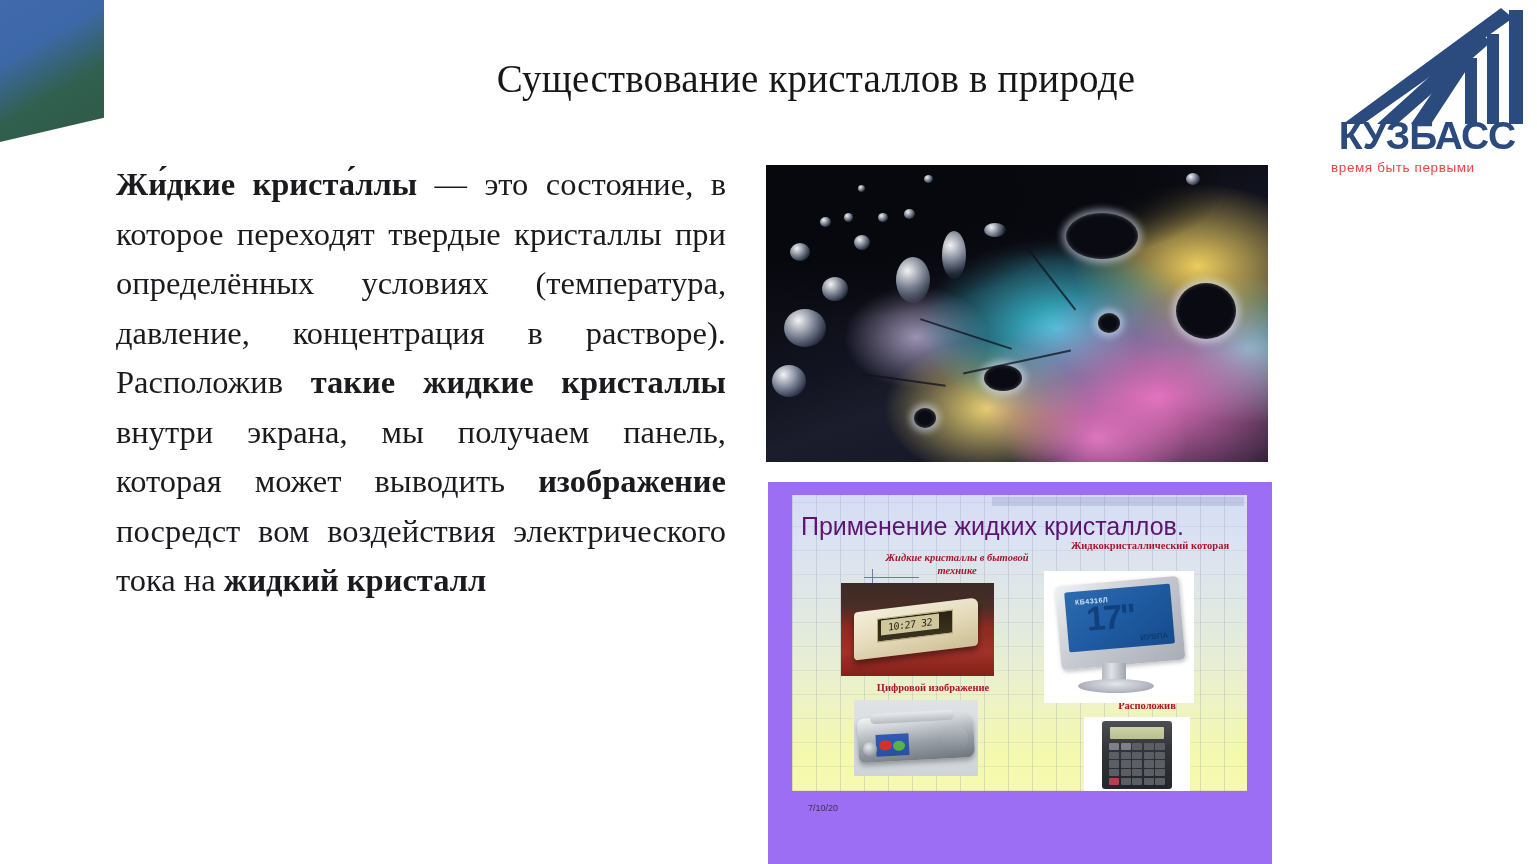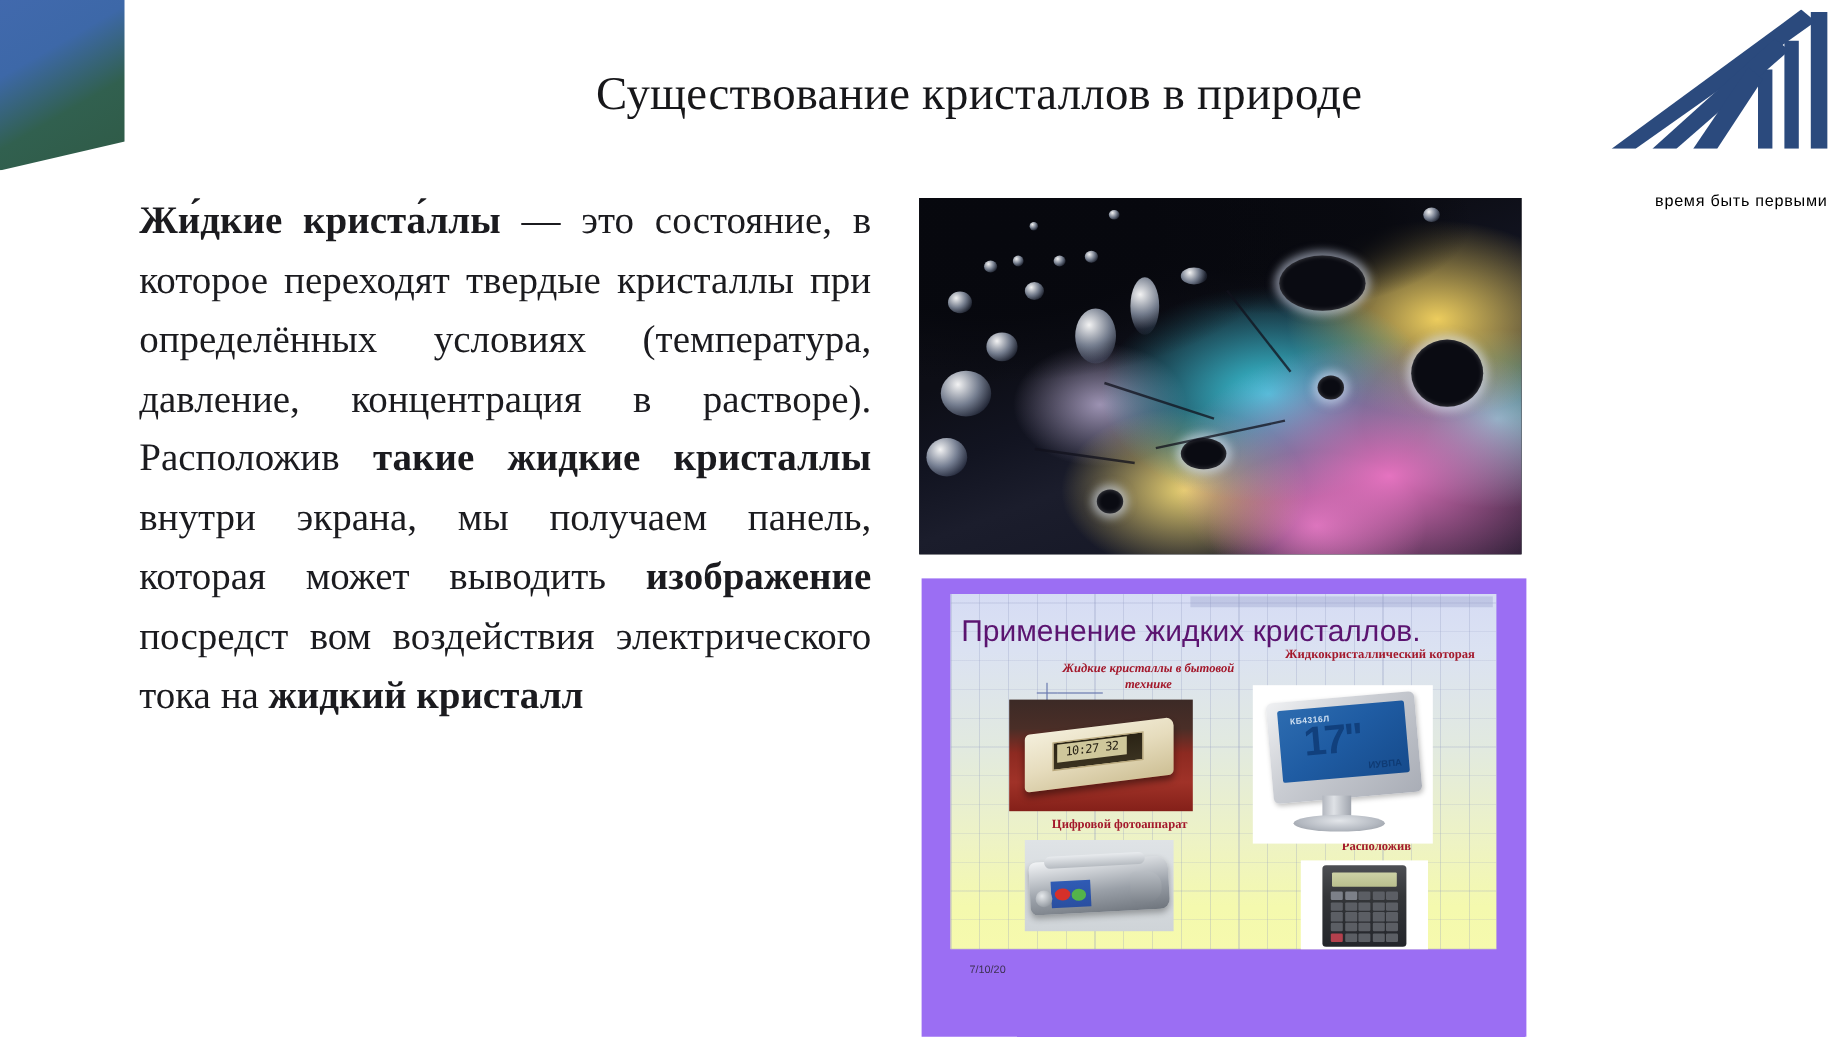--- a/index.html
+++ b/index.html
@@ -68,25 +68,25 @@
     font-size: 39px;
     letter-spacing: -1px;
     color: #2b4a7d;
     line-height: 1;
   }
   .logo-tag {
     position: absolute;
     left: 8px;
     top: 152px;
     width: 192px;
-    text-align: right;
+    text-align: left;
     font-family: "Liberation Sans", sans-serif;
     font-size: 13.5px;
     letter-spacing: 0.6px;
-    color: #000000;
+    color: #ef4444;
   }
 
   
   .body-text {
     position: absolute;
     left: 116px;
     top: 160px;
     width: 610px;
     font-family: "Liberation Serif", serif;
     font-size: 32.5px;
@@ -447,20 +447,21 @@
   <svg class="logo-mark" viewBox="0 0 182 116">
     <g fill="#2b4a7d">
       <polygon points="168,2 182,2 182,116 168,116"></polygon>
       <polygon points="146,26 158,26 158,116 146,116"></polygon>
       <polygon points="124,50 136,50 136,116 124,116"></polygon>
       <polygon points="160,0 172,10 22,116 2,116"></polygon>
       <polygon points="138,24 150,34 56,116 36,116"></polygon>
       <polygon points="116,48 128,58 90,116 70,116"></polygon>
     </g>
   </svg>
+  <div class="logo-word">КУЗБАСС</div>
   <div class="logo-tag">время быть первыми</div>
 </div>
 
 <div class="body-text"><b>Жи́дкие криста́ллы</b><span> — это состояние, в которое переходят твердые кристаллы при определённых условиях (температура, давление, концентрация в растворе). Расположив </span><b>такие жидкие кристаллы</b><span> внутри экрана, мы получаем панель, которая может выводить </span><b>изображение</b><span> посредст вом воздействия электрического тока на </span><b>жидкий кристалл</b></div>
 
 <div class="photo-micro">
   <div class="bg"></div>
   <div class="dark-top"></div>
 
   <div class="hole" style="left:300px; top:48px; width:72px; height:46px;"></div>
@@ -496,21 +497,21 @@
     <div class="grid"></div>
     <div class="top-strip"></div>
 
     <div class="inner-title">Применение жидких кристаллов.</div>
 
     <div class="crosshair"></div>
     <div class="lead-line"></div>
 
     <div class="lbl lbl-home">Жидкие кристаллы в бытовой технике</div>
     <div class="lbl lbl-mon">Жидкокристаллический которая</div>
-    <div class="lbl lbl-cam">Цифровой фотоаппарат</div>
+    <div class="lbl lbl-cam">Цифровой изображение</div>
     <div class="lbl lbl-calc">Расположив</div>
 
     <div class="pic-clock">
       <div class="clock-body"></div>
       <div class="clock-face"></div>
       <div class="clock-lcd">10:27 32</div>
     </div>
 
     <div class="pic-monitor">
       <div class="mon-frame">

